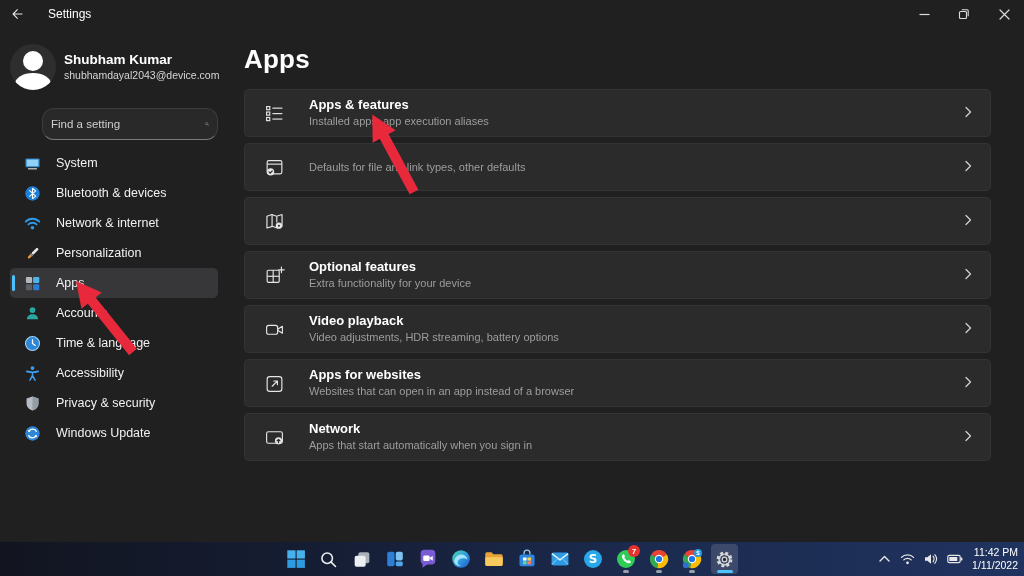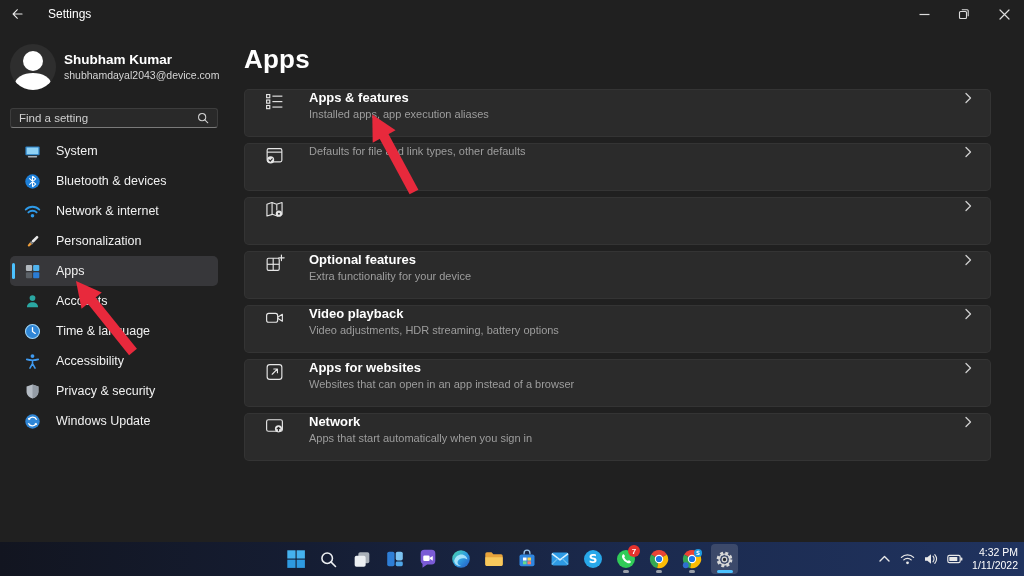--- a/index.html
+++ b/index.html
@@ -17,37 +17,37 @@
   
   .sidebar { position:absolute; top:28px; left:0; width:228px; bottom:34px; padding:0 10px; }
   .profile { display:flex; align-items:center; margin-top:16px; }
   .avatar { width:46px; height:46px; border-radius:50%; background:#2e2e2e; position:relative; overflow:hidden; flex:none; }
   .avatar .head { position:absolute; left:13px; top:7px; width:20px; height:20px; border-radius:50%; background:#fff; }
   .avatar .torso { position:absolute; left:5px; top:29px; width:36px; height:22px; border-radius:50% 50% 0 0; background:#fff; }
   .p-meta { margin-left:8px; line-height:1.25; }
   .p-name { font-size:13.5px; font-weight:700; }
   .p-email { font-size:10.5px; color:#d6d6d6; }
 
-  .searchbox { margin-top:18px; height:20px; background:#292929; border:1px solid #3d3d3d; border-bottom:1px solid #7a7a7a; border-radius:3px; display:flex; align-items:center; padding:0 8px; }
+  .searchbox { margin-top:18px; height:32px; background:#292929; border:1px solid #3d3d3d; border-bottom:1px solid #7a7a7a; border-radius:12px; display:flex; align-items:center; padding:0 8px;margin-left:32px; }
   .searchbox input { flex:1; background:transparent; border:none; outline:none; color:#cfcfcf; font-size:11.5px; font-family:inherit; }
   .searchbox input::placeholder { color:#cfcfcf; }
 
   .nav { margin-top:8px; }
   .nav-item { position:relative; height:30px; display:flex; align-items:center; border-radius:5px; padding-left:14px; cursor:pointer; }
   .nav-item .nav-ic { width:17px; height:17px; display:flex; align-items:center; justify-content:center; flex:none; }
   .nav-item .nav-label { margin-left:15px; font-size:12.5px; color:#f1f1f1; white-space:nowrap; }
   .nav-item.selected { background:#37373a; }
   .nav-item .pill { display:none; }
   .nav-item.selected .pill { display:block; position:absolute; left:2px; top:7px; width:3px; height:16px; border-radius:2px; background:#4cc2ff; }
 
   
   .main { position:absolute; top:28px; left:228px; right:0; bottom:34px; padding:0 33px 0 16px; }
   .page-title { font-size:26px; font-weight:700; margin-top:16px; letter-spacing:.2px; }
   .cards { margin-top:14px; display:flex; flex-direction:column; gap:6px; }
-  .card { height:48px; background:#2b2b2b; border:1px solid rgba(255,255,255,.045); border-radius:5px; display:flex; align-items:flex-start; padding:0 16px 0 18px; cursor:pointer; }
+  .card { height:48px; background:#2b2b2b; border:1px solid rgba(255,255,255,.045); border-radius:5px; display:flex; align-items:center; padding:0 16px 0 18px; cursor:pointer; }
   .card .row-ic { width:22px; height:22px; flex:none; display:flex; align-items:center; justify-content:center; }
   .card .row-text { margin-left:24px; line-height:1.3; }
   .card .row-title { font-size:13px; font-weight:600; color:#fff; }
   .card .row-sub { font-size:11px; color:#9d9d9d; }
   .card .chev { margin-left:auto; flex:none; }
 
   
   .taskbar { position:absolute; left:0; right:0; bottom:0; height:34px; background:linear-gradient(90deg,#121520 0%,#151d33 30%,#1b2a4e 62%,#20335f 100%); }
   .tb-icons { position:absolute; left:282px; top:0; height:34px; display:flex; align-items:center; gap:6px; }
   .tb-item { position:relative; width:27px; height:30px; display:flex; align-items:center; justify-content:center; border-radius:4px; cursor:pointer; }
@@ -538,21 +538,21 @@
           </svg>
       </span>
       <span class="tray-ic">
         <svg width="16" height="12" viewBox="0 0 16 12">
             <rect x="0.8" y="2.4" width="12.4" height="7.2" rx="1.6" fill="none" stroke="#e8e8e8" stroke-width="1.2"></rect>
             <rect x="2.3" y="3.9" width="8" height="4.2" rx=".6" fill="#e8e8e8"></rect>
             <rect x="13.8" y="4.5" width="1.6" height="3" rx=".6" fill="#e8e8e8"></rect>
           </svg>
       </span>
       <div class="clock">
-        <div>4:32 PM</div>
+        <div>11:42 PM</div>
         <div>1/11/2022</div>
       </div>
     </div>
   </div>
 
   <svg class="overlay" width="1024" height="576" viewBox="0 0 1024 576">
 
     <g transform="translate(133,352) rotate(-128.8)">
       <line x1="0" y1="0" x2="70" y2="0" stroke="#e8293c" stroke-width="10"></line>
       <polygon points="91,0 66,13 66,-13" fill="#e8293c"></polygon>

